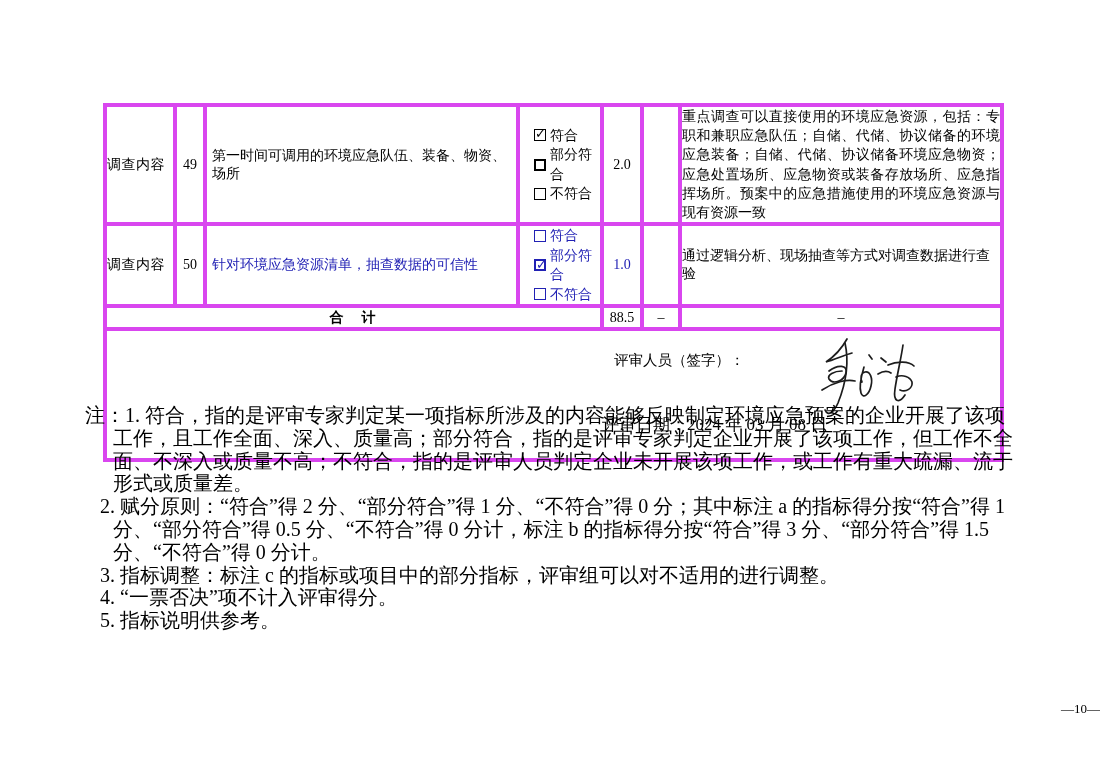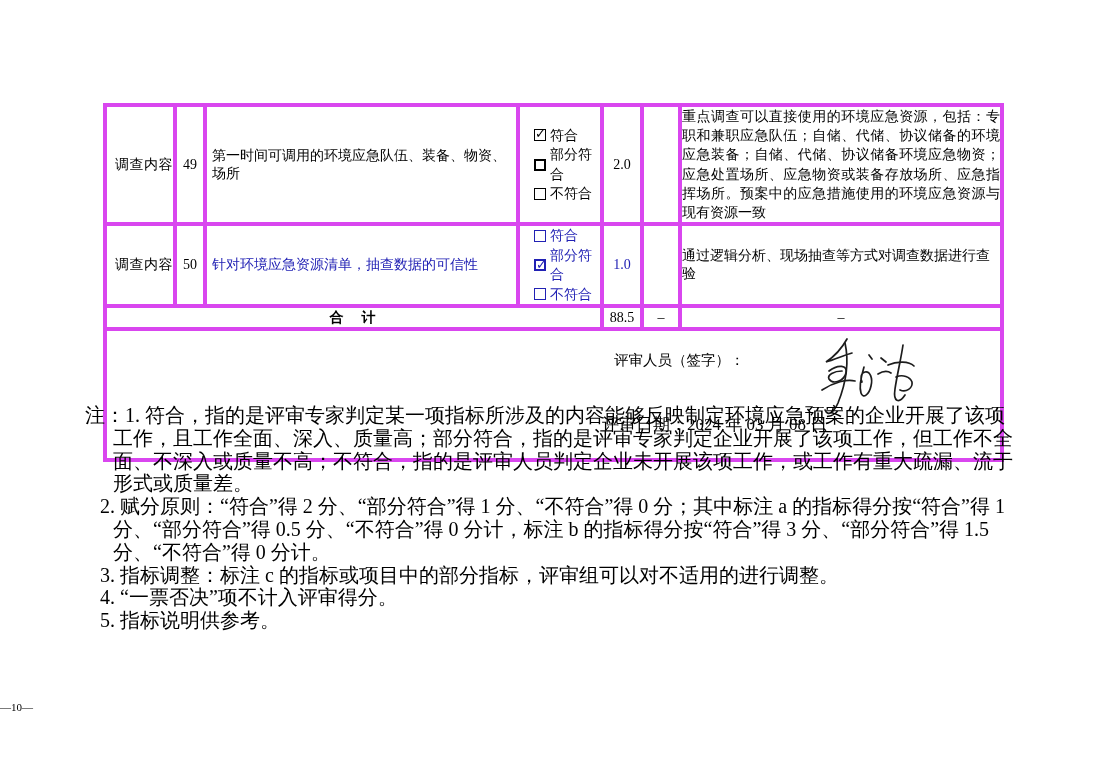--- a/index.html
+++ b/index.html
@@ -10,21 +10,21 @@
   }
   
   .doc-table{
     position:absolute;left:103px;top:103px;width:897px;
     border-collapse:collapse;table-layout:fixed;
     border:2px solid #000;
   }
   .doc-table td{
     border:4px solid #d946ef;padding:0;font-size:14px;vertical-align:middle;
   }
-  .col-cat{width:70px;text-align:right;font-size:14.5px;letter-spacing:0.5px;font-family:Liberation Serif, serif;}
+  .col-cat{width:70px;text-align:left;font-size:14.5px;letter-spacing:0.5px;font-family:Liberation Serif, serif;}
   .col-no{width:30px;text-align:center;}
   .col-item{width:313px;}
   .col-opt{width:84px;}
   .col-score{width:40px;text-align:center;}
   .col-blank{width:38px;}
   .col-note{width:322px;}
   .r49{height:112px;}
   .r50{height:56px;}
   .rtotal{height:23px;padding-left:36px;}
   .rsig{height:131px;}
@@ -55,22 +55,22 @@
   .sig-svg{position:absolute;left:710px;top:2px;width:102px;height:92px;}
   
   .notes{
     position:absolute;left:85px;top:404px;width:933px;
     font-size:20px;line-height:22.8px;
   }
   .note-item-first{padding-left:28px;text-indent:-28px;}
   .note-item{margin-left:15px;padding-left:13px;text-indent:-13px;}
   
   .page-number{
-    position:absolute;left:0;right:0;top:701px;text-align:left;
-    font-size:11px;
+    position:absolute;left:0;right:0;top:701px;text-align:right;
+    font-size:13px;
   }
 </style>
 </head>
 <body>
 
 <table class="doc-table">
   <colgroup>
     <col style="width:70px">
       <col style="width:30px">
       <col style="width:313px">

